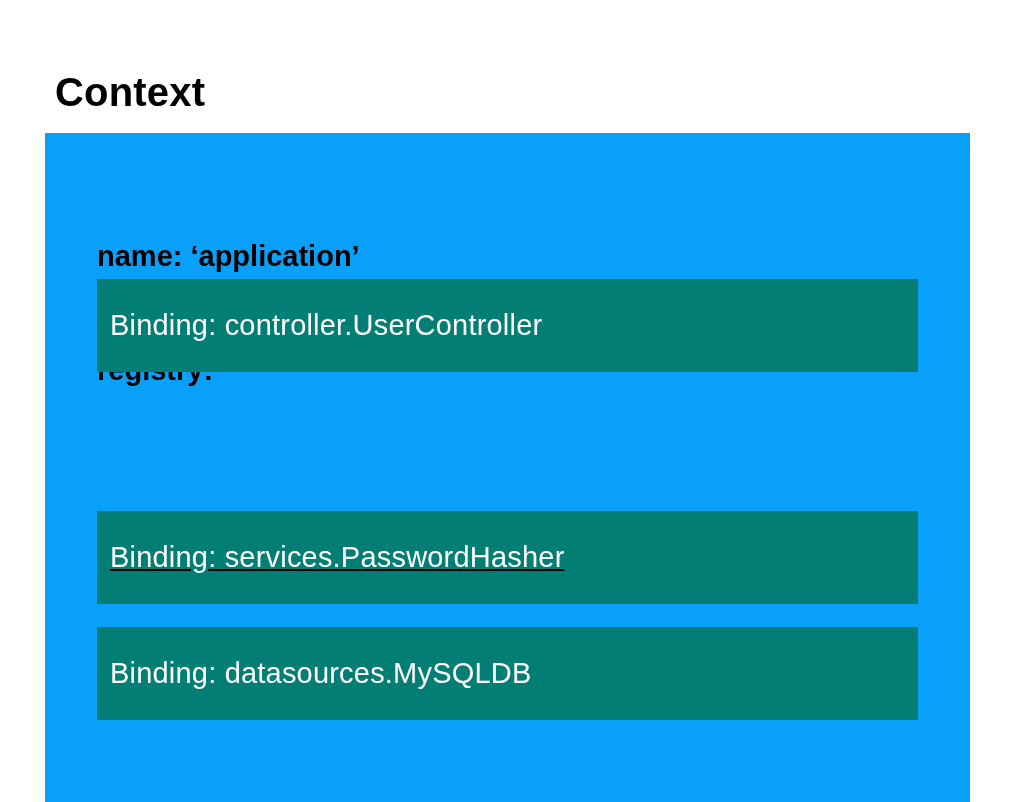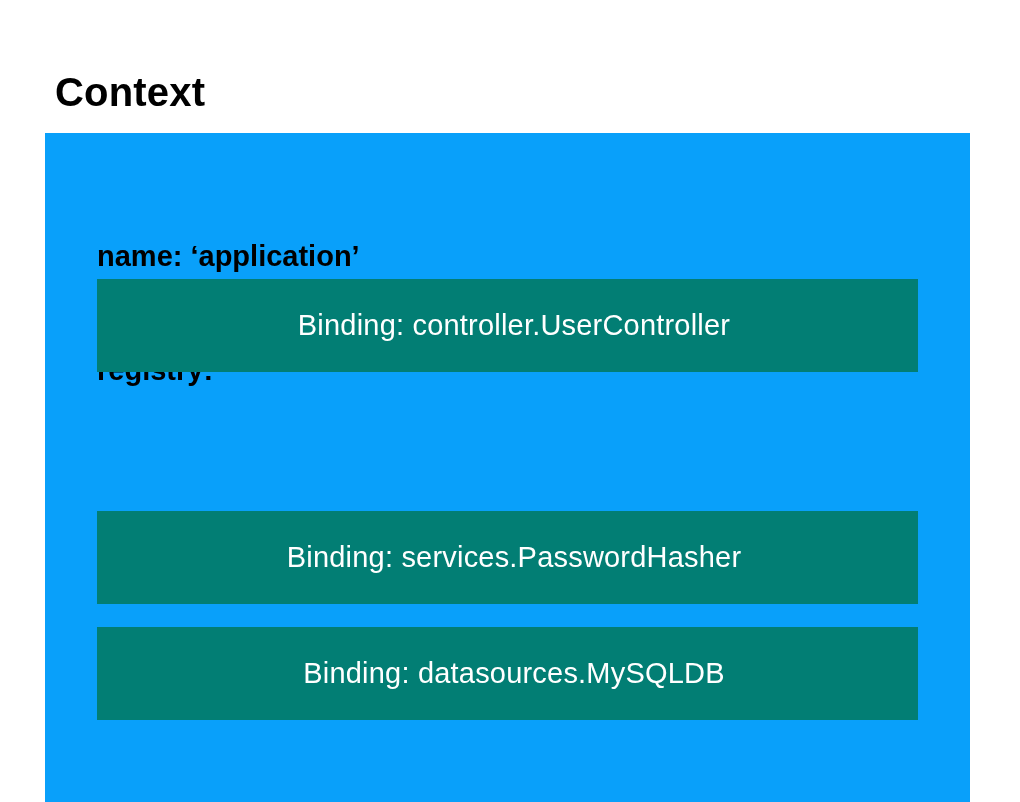--- a/index.html
+++ b/index.html
@@ -52,31 +52,30 @@
   }
   .binding-box {
     position: absolute;
     left: 52px;
     width: 821px;
     height: 93px;
     background: var(--binding-bg);
     display: flex;
     align-items: center;
     padding-left: 13px;
-    justify-content: center;
   }
   .binding-box .binding-label {
     color: var(--binding-text);
     font-size: 29px;
     font-weight: normal;
     letter-spacing: 0.2px;
   }
   .binding-1 { top: 146px; }
   .binding-2 { top: 262px; }
-  .binding-3 { top: 378px; }
+  .binding-3 { top: 378px; text-decoration: underline; }
   .binding-4 { top: 494px; }
 </style>
 </head>
 <body>
 
 <div class="stage">
 
   <div class="page-title">Context</div>
 
   <div class="context-box">

